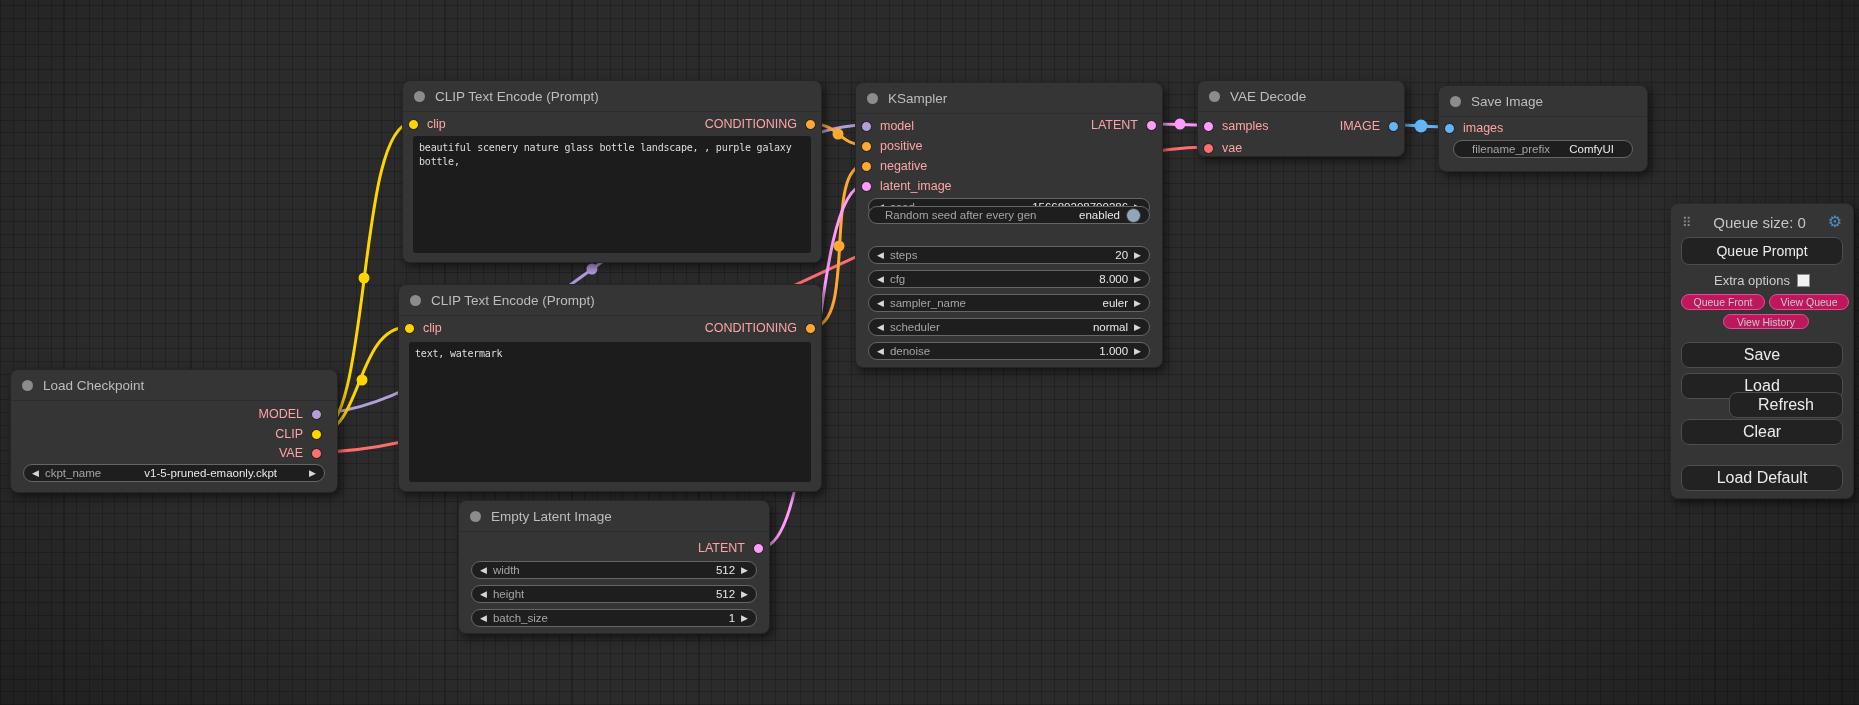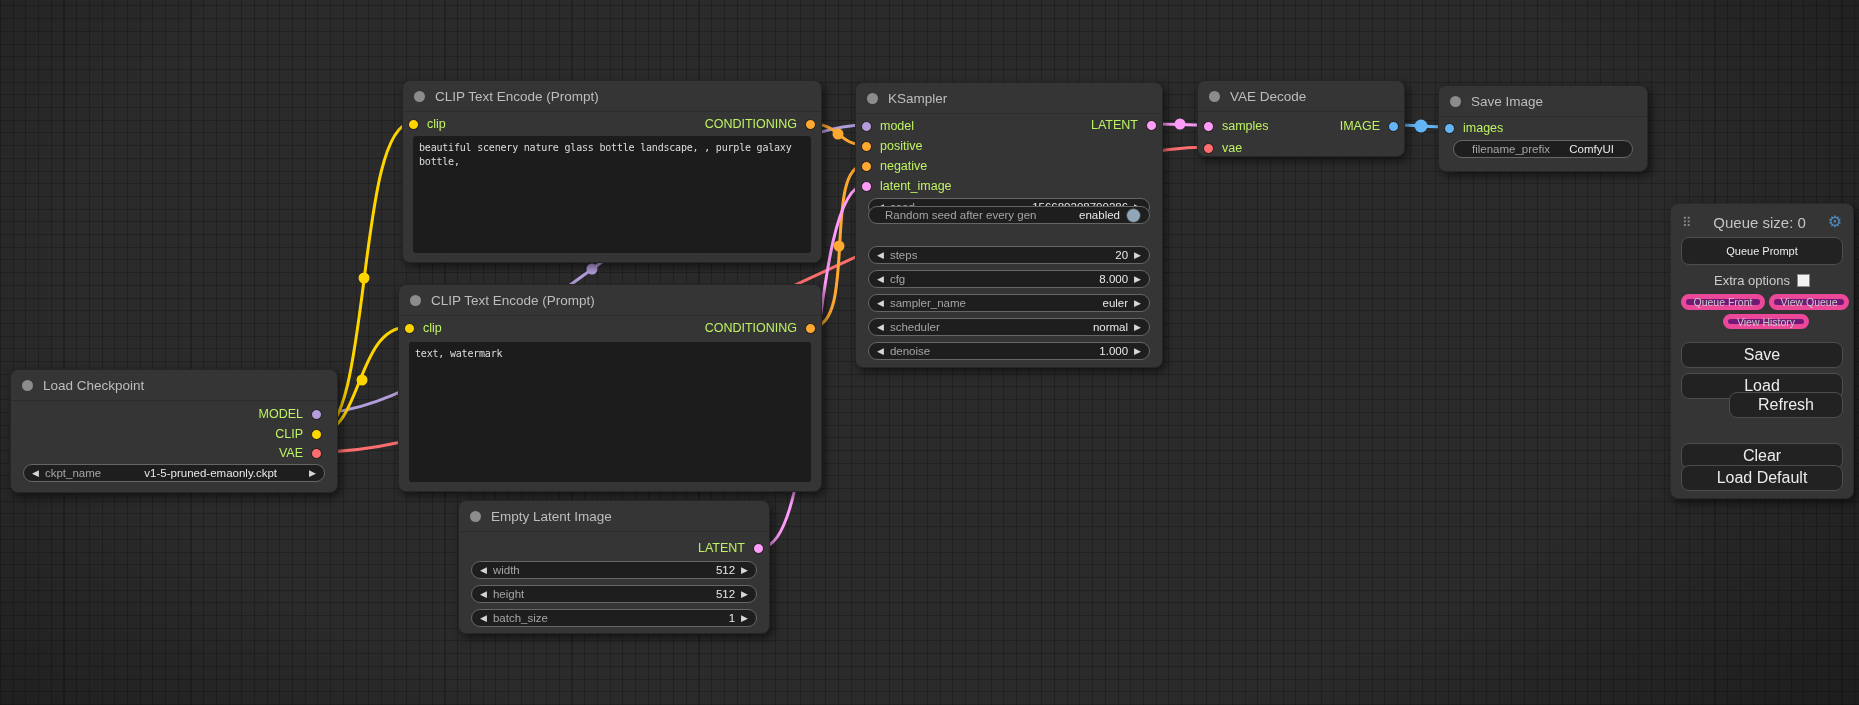--- a/index.html
+++ b/index.html
@@ -19,21 +19,21 @@
     border-radius:8px;box-shadow:3px 4px 10px rgba(0,0,0,.55);
     box-sizing:border-box;
   }
   .ntitle{
     height:30px;display:flex;align-items:center;gap:10px;padding:0 11px;
     color:#bdbdbd;font-size:13.5px;border-bottom:1px solid #2d2d2d;
     border-radius:8px 8px 0 0;
   }
   .ndot{width:11px;height:11px;border-radius:50%;background:#8c8c8c;flex:0 0 auto;}
   .port{position:absolute;height:18px;display:flex;align-items:center;gap:8px;
-    font-size:12.5px;color:#bef264;white-space:nowrap;}
+    font-size:12.5px;color:#fca5a5;white-space:nowrap;}
   .pdot{width:9px;height:9px;border-radius:50%;border:1px solid #1a1a1a;flex:0 0 auto;}
   .ta{
     position:absolute;background:#1c1c1c;border-radius:3px;color:#dedede;
     font-family:"DejaVu Sans Mono", monospace;font-size:10px;letter-spacing:-0.2px;
     line-height:14px;padding:5px 6px;box-sizing:border-box;white-space:pre-wrap;word-break:break-word;
   }
   .widget{
     position:absolute;height:18px;background:#1e1e1e;border:1px solid #666;
     border-radius:10px;display:flex;align-items:center;box-sizing:border-box;
     font-size:11.5px;padding:0 8px;gap:6px;
@@ -51,25 +51,25 @@
   .qhead{position:absolute;top:8px;left:0;right:0;height:20px;display:flex;align-items:center;padding:0 11px;box-sizing:border-box;}
   .qhandle{color:#8a8a8a;font-size:13px;}
   .qsize{flex:1;text-align:center;color:#c4c4c4;font-size:15px;}
   .qgear{font-size:16px;line-height:1;cursor:pointer;}
   .qbtn{
     position:absolute;left:10px;right:10px;background:#222;border:1px solid #4d4d4d;
     border-radius:8px;color:#ececec;display:flex;align-items:center;justify-content:center;
     box-sizing:border-box;cursor:pointer;
   }
   .qbtn.big{height:26px;font-size:16px;}
-  .qbtn.prompt{top:33px;height:28px;font-size:11px;}
+  .qbtn.prompt{top:33px;height:28px;font-size:14px;}
   .extra{position:absolute;top:69px;left:0;right:0;display:flex;align-items:center;justify-content:center;gap:7px;color:#cccccc;font-size:13px;}
   .checkbox{width:13px;height:13px;background:#f2f2f2;border:1px solid #8a8a8a;box-sizing:border-box;}
   .pill{
-    position:absolute;background:#701a75;border:5px solid #ec4899;border-radius:9px;
+    position:absolute;background:#be185d;border:1px solid #ec4899;border-radius:9px;
     color:#c9c9c9;font-size:10.5px;display:flex;align-items:center;justify-content:center;
     box-sizing:border-box;cursor:pointer;white-space:nowrap;
   }
 </style>
 </head>
 <body>
 
 <svg id="wires" width="1859" height="705">
   <path d="M318,413 C470,413 715,125 865,125" stroke="#B39DDB"></path>
   <path d="M318,433 C372,433 356,123 412,123" stroke="#FFD500"></path>
@@ -289,15 +289,15 @@
   <div class="extra">
     <span>Extra options</span>
     <span class="checkbox"></span>
   </div>
   <div class="pill" style="left:10px;top:90px;width:84px;height:16px;">Queue Front</div>
   <div class="pill" style="left:98px;top:90px;width:80px;height:16px;">View Queue</div>
   <div class="pill" style="left:52px;top:110px;width:86px;height:15px;">View History</div>
   <div class="qbtn big" style="top:138px;">Save</div>
   <div class="qbtn big" style="top:169px;">Load</div>
   <div class="qbtn big" style="top:188px;margin-left:48px;">Refresh</div>
-  <div class="qbtn big" style="top:215px;margin-top:24px;">Clear</div>
+  <div class="qbtn big" style="top:215px;">Clear</div>
   <div class="qbtn big" style="top:261px;">Load Default</div>
 </div>
 
 </body></html>

